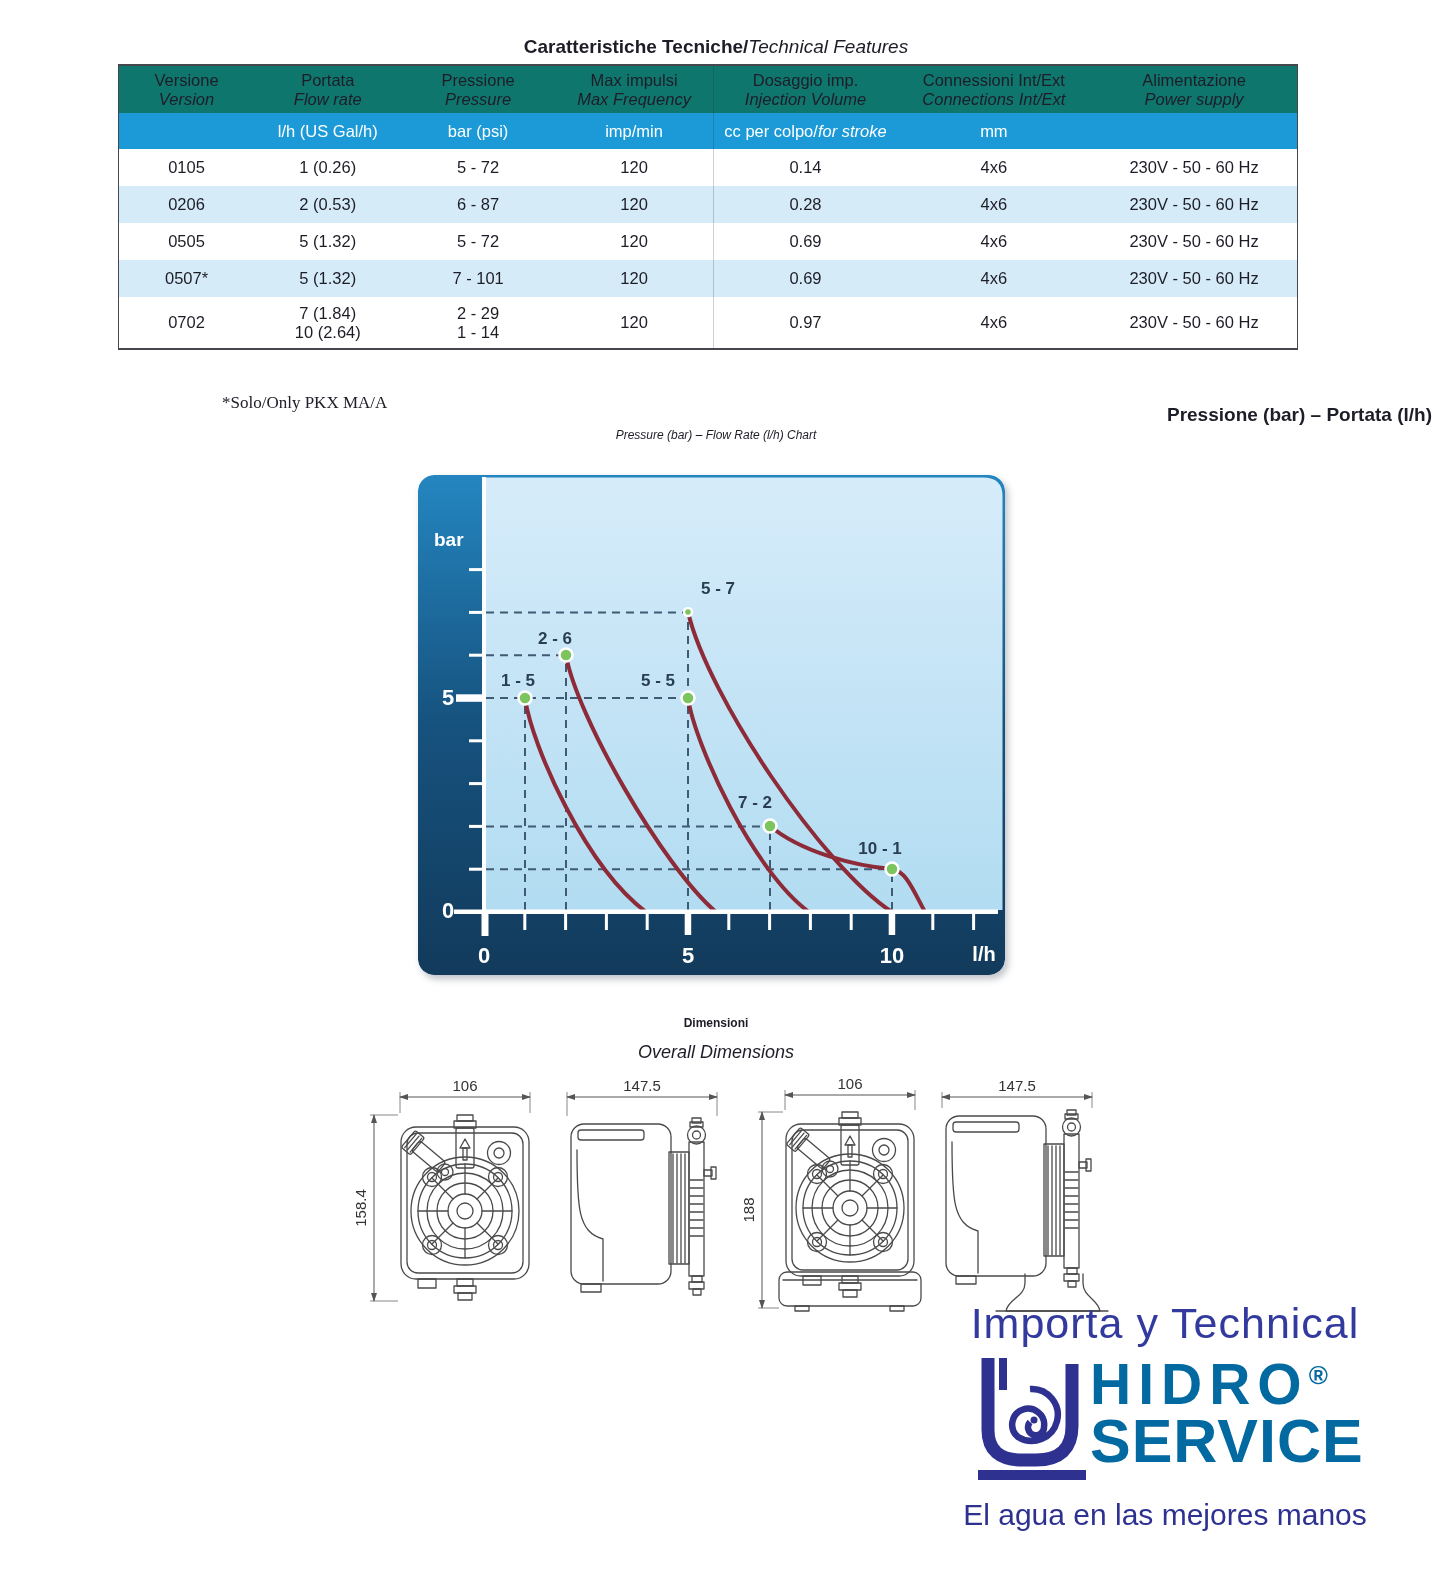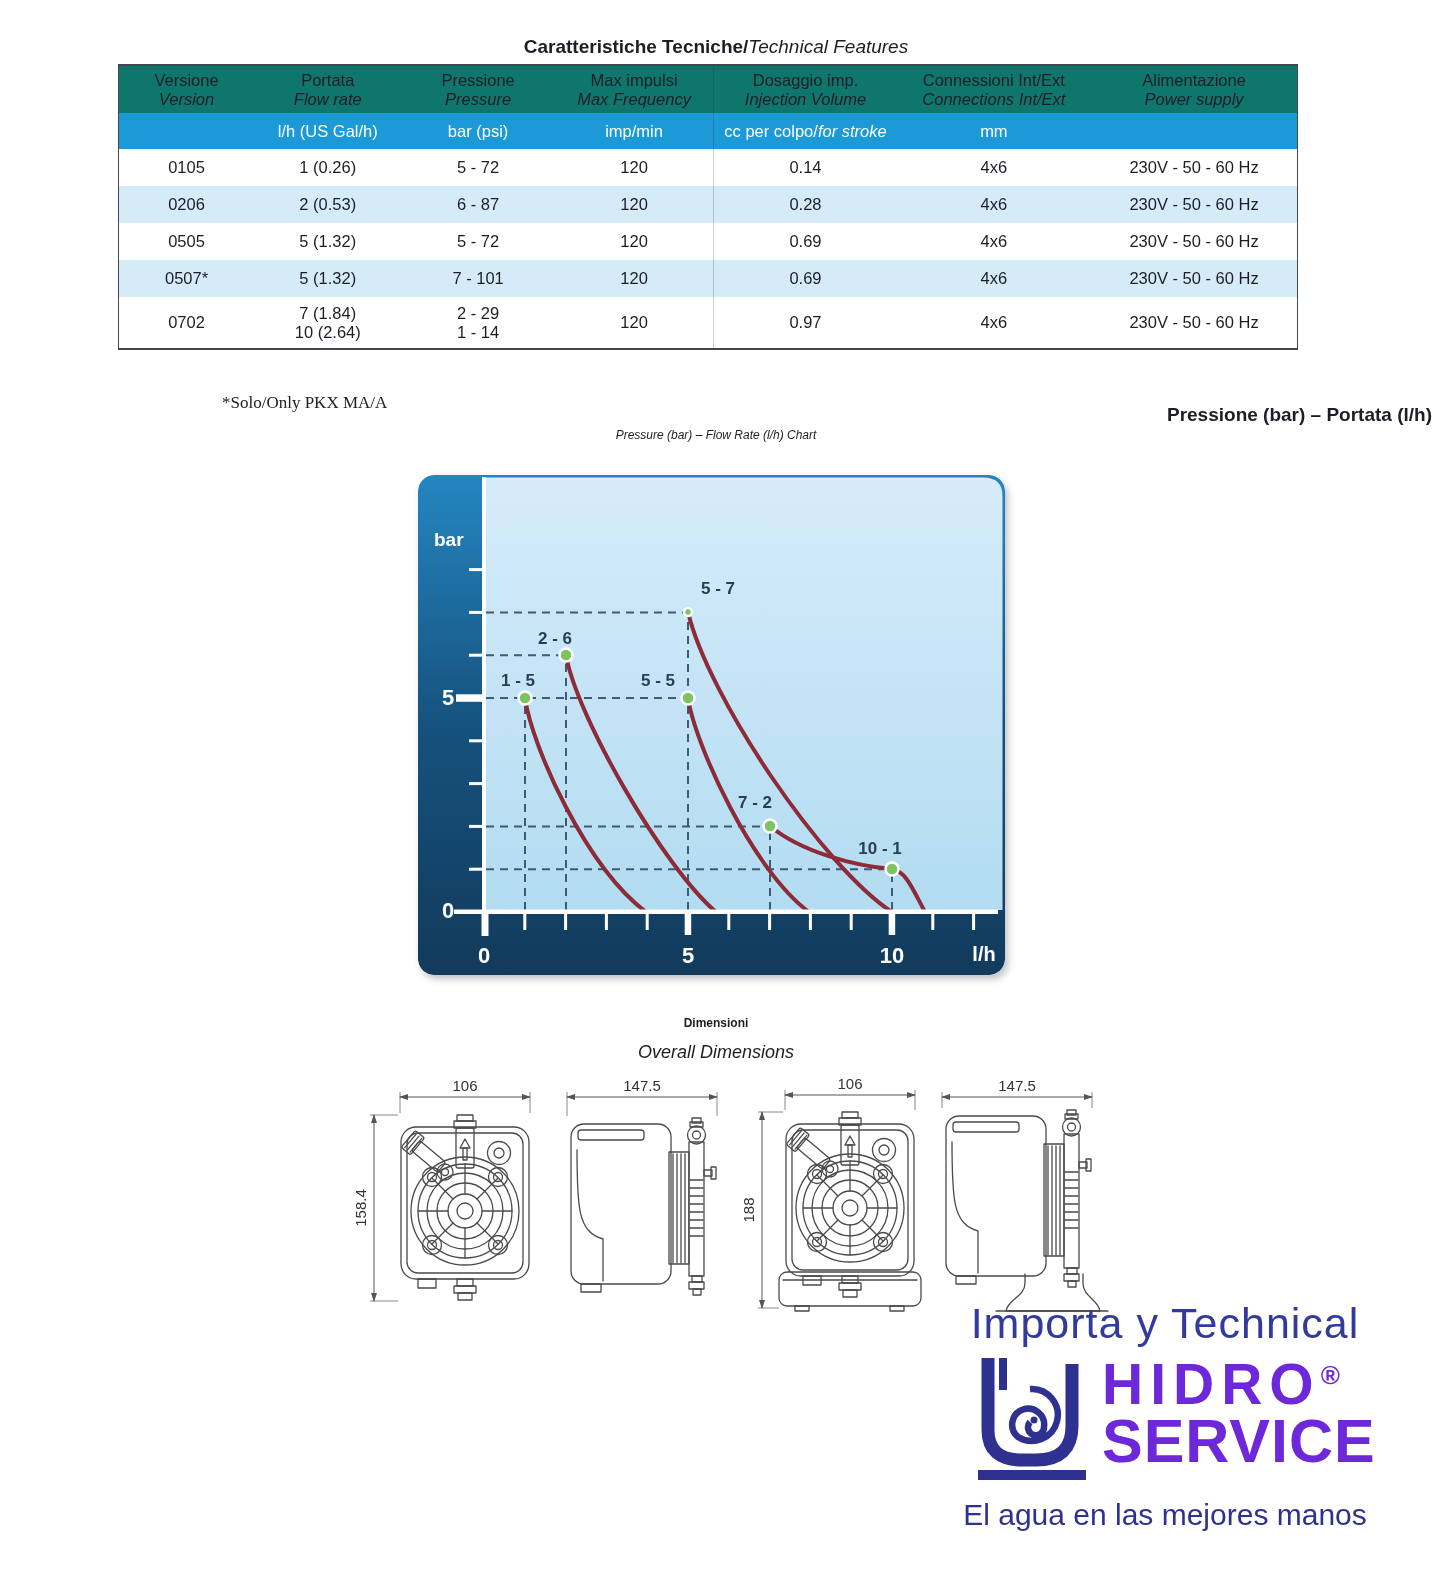--- a/index.html
+++ b/index.html
@@ -41,21 +41,21 @@
   .dims-draw  { position:absolute; left:330px; top:1070px; }
   .draw { stroke:#4a4a4a; stroke-width:1.3; fill:none; stroke-linejoin:round; stroke-linecap:round; }
   .dimline { stroke:#555; stroke-width:1; fill:none; }
   .extline { stroke:#888; stroke-width:1; }
   .dimtxt { fill:#333; font-family:"Liberation Sans", sans-serif; font-size:15px; }
 
   
   .brand-tagline { position:absolute; left:950px; top:1299px; width:430px; text-align:center;
                    font-size:43px; font-weight:500; color:#323a9e; letter-spacing:1px; }
   .logo-row  { position:absolute; left:978px; top:1356px; display:flex; align-items:flex-start; }
-  .logo-text { margin-left:12px; color:#6d28d9; }
+  .logo-text { color:#0369a1; }
   .logo-hidro   { font-size:57px; font-weight:bold; letter-spacing:7px; line-height:1.0; white-space:nowrap; }
   .logo-hidro sup { font-size:26px; font-weight:bold; letter-spacing:0; vertical-align:super; }
   .logo-service { font-size:61px; font-weight:bold; letter-spacing:1px; line-height:0.92; white-space:nowrap; }
   .brand-slogan { position:absolute; left:955px; top:1498px; width:420px; text-align:center;
                   font-size:30px; font-weight:500; color:#2f3191; }
 </style>
 </head>
 <body>
 
 <div class="page">

